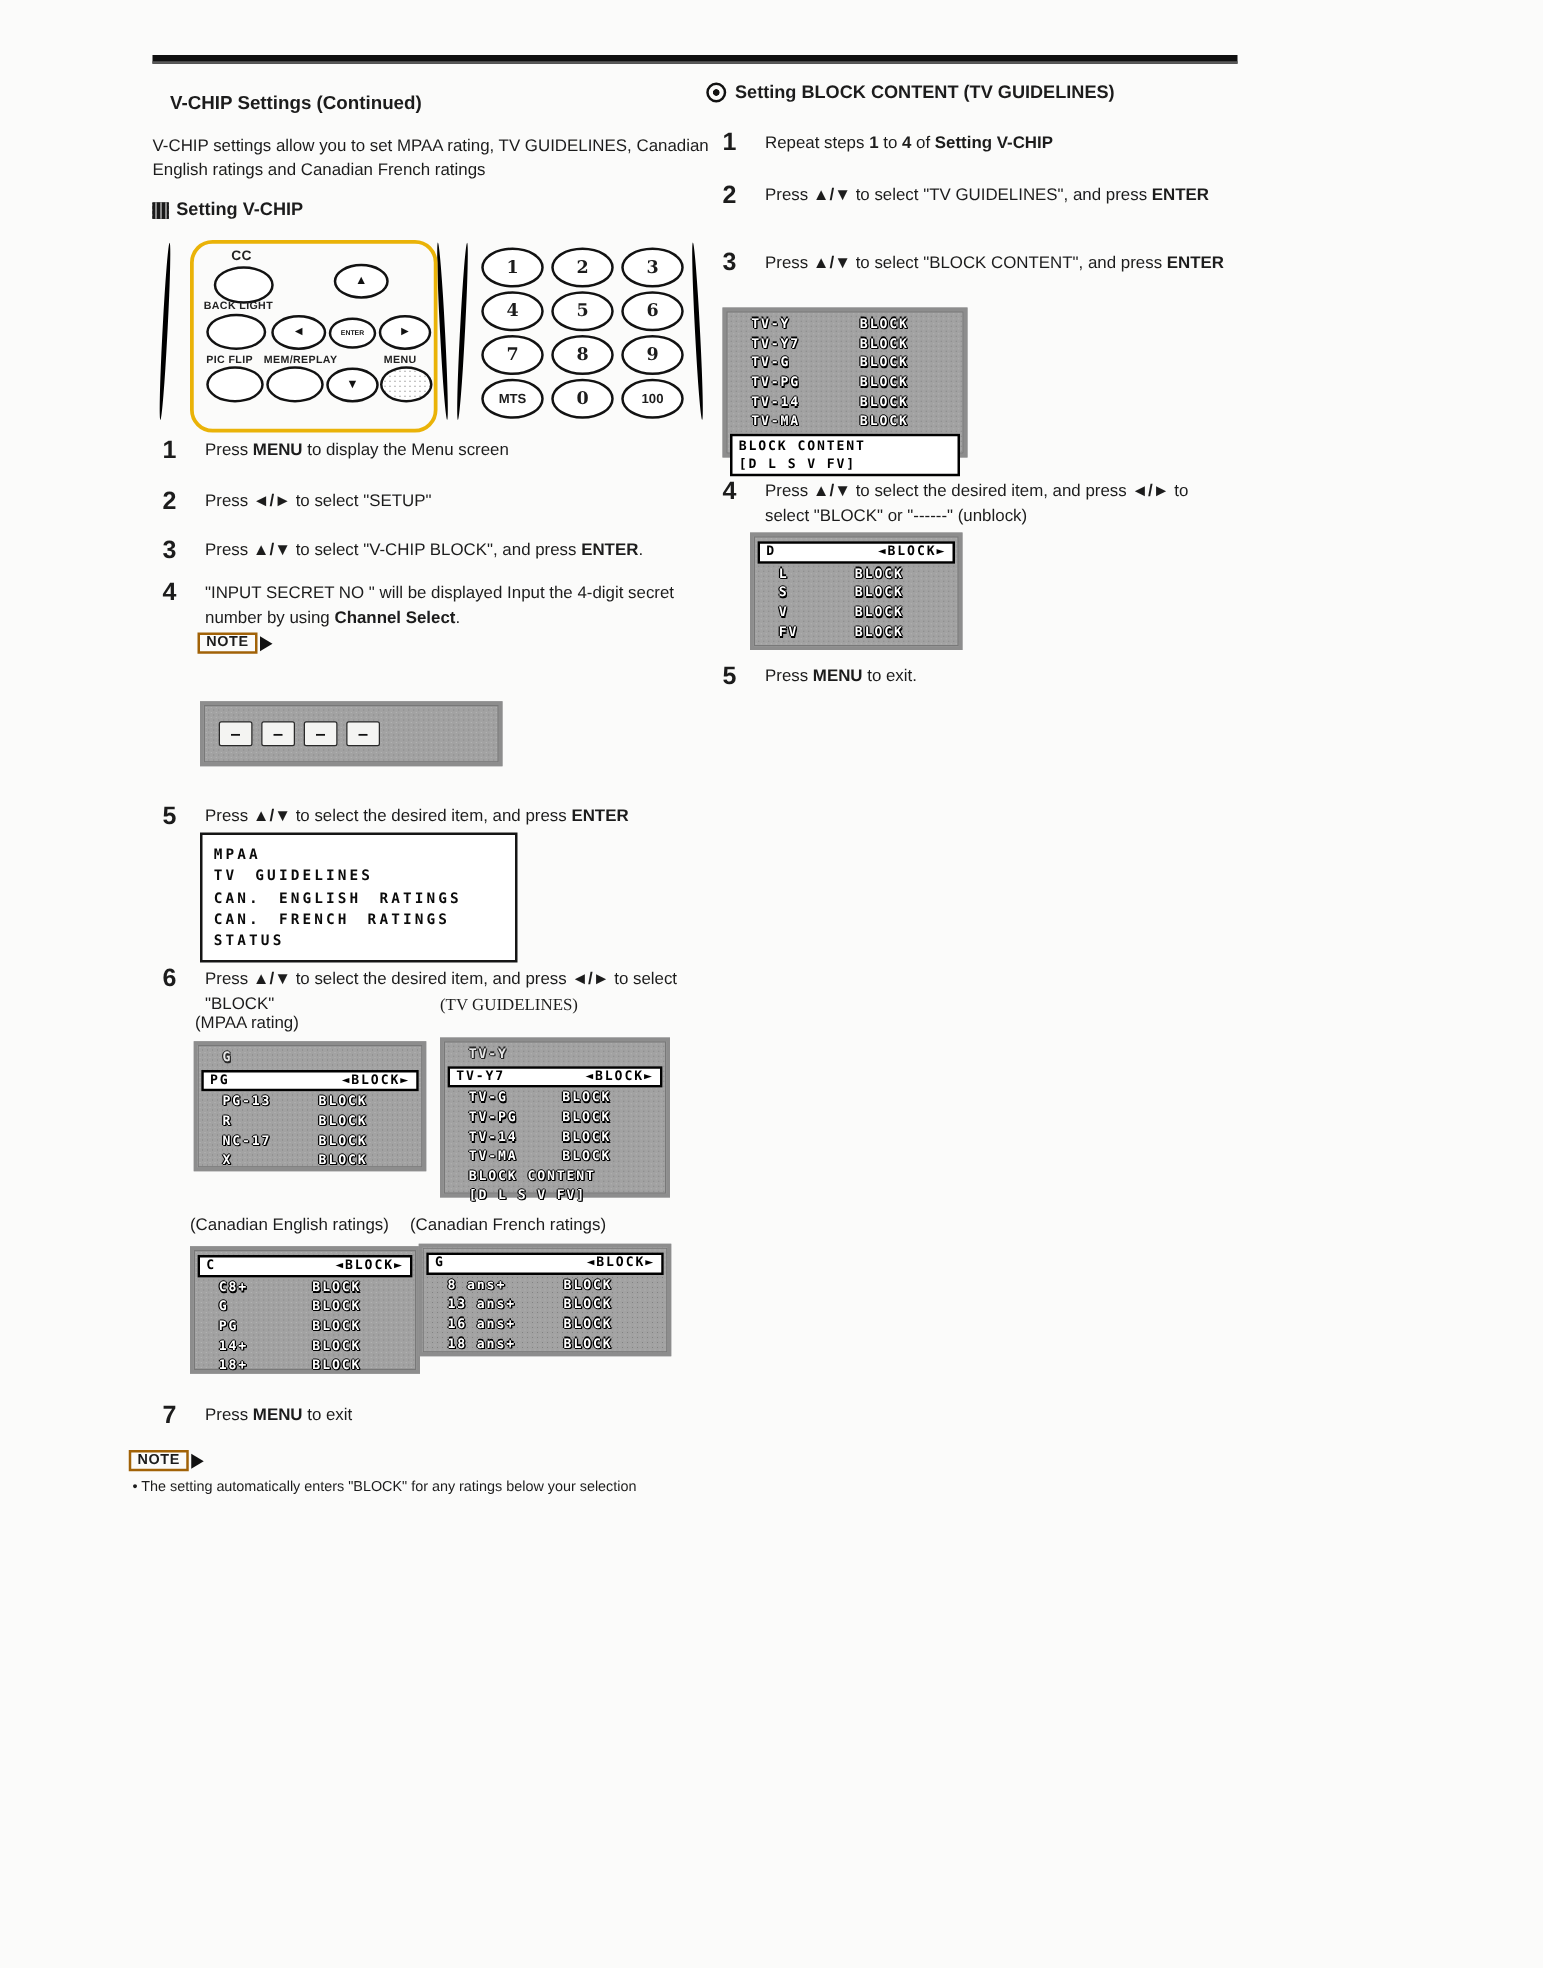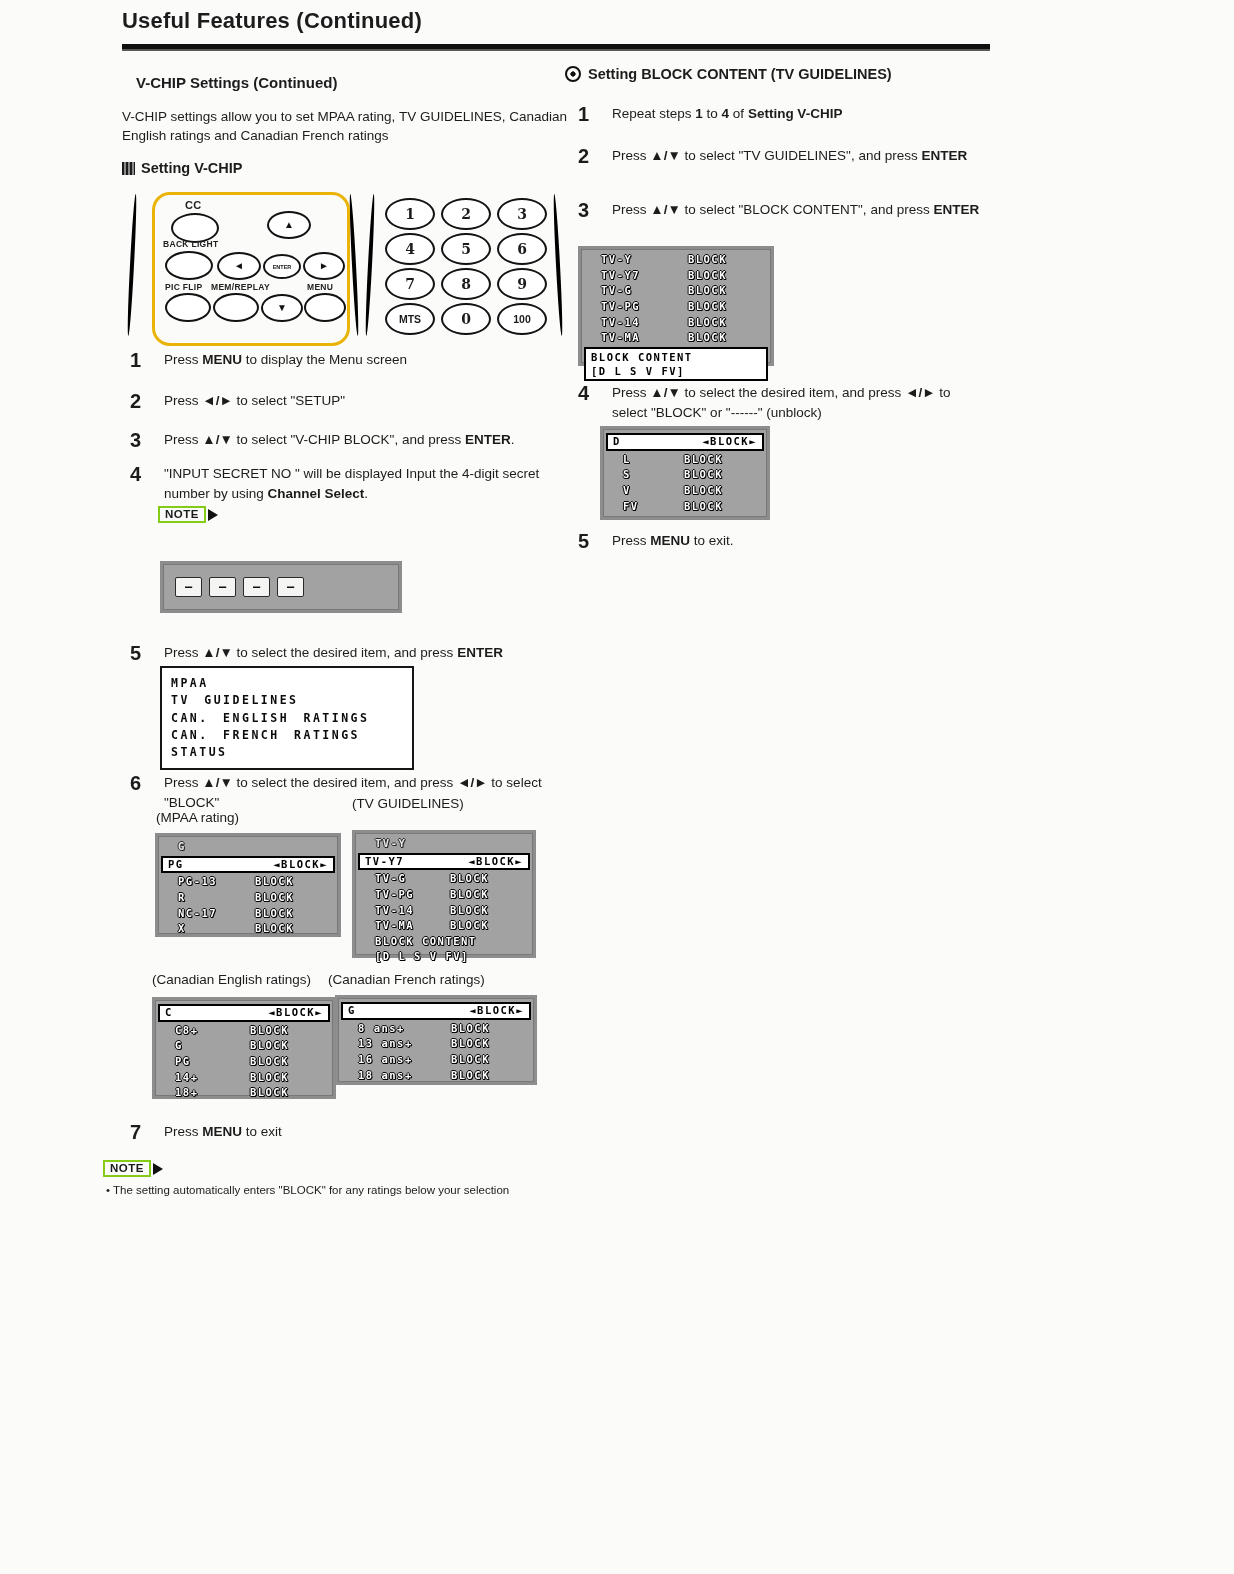--- a/index.html
+++ b/index.html
@@ -24,21 +24,21 @@
 
   
   .step{position:absolute;display:flex;}
   .step .n{font-size:20px;font-weight:bold;width:34px;flex:0 0 auto;line-height:1;}
   .step .t{font-size:13.5px;line-height:1.45;width:388px;}
   .step .t.rt{width:372px;}
   .b{font-weight:bold;}
 
   
   .note{position:absolute;display:flex;align-items:center;}
-  .note-box{border:2px solid #84cc16;padding:0 5px 1px 5px;font-weight:bold;font-size:11.5px;letter-spacing:.5px;}
+  .note-box{border:2px solid #a16207;padding:0 5px 1px 5px;font-weight:bold;font-size:11.5px;letter-spacing:.5px;}
   .note-arrow{width:0;height:0;border-left:10px solid #111;border-top:6px solid transparent;border-bottom:6px solid transparent;margin-left:2px;}
   .note-text{position:absolute;font-size:11.5px;line-height:1.4;}
 
   
   .screen{position:absolute;background-color:#a2a2a2;border:3px solid #8d8d8d;box-shadow:inset 0 0 0 1px #787878;
           background-image:radial-gradient(rgba(255,255,255,.22) 15%,transparent 16%),
                            radial-gradient(rgba(0,0,0,.20) 15%,transparent 16%);
           background-size:4px 4px;background-position:0 0,2px 2px;
           padding:3px 0;box-sizing:border-box;}
   .srow{display:flex;justify-content:space-between;align-items:center;
@@ -82,21 +82,20 @@
   .key{width:46px;height:28px;border:2.5px solid #121212;border-radius:50%;background:#fff;
        display:flex;align-items:center;justify-content:center;font-weight:bold;font-size:14px;
        font-family:"DejaVu Serif",serif;}
   .key.small{font-size:10.5px;font-family:"Liberation Sans",sans-serif;}
 </style>
 </head>
 <body>
 
 <div class="page">
 
-  <div class="hdr-title">Useful Features (Continued)</div>
   <div class="hdr-rule"></div>
 
   <div class="col-title">V-CHIP Settings (Continued)</div>
   <div class="intro">V-CHIP settings allow you to set MPAA rating, TV GUIDELINES, Canadian English ratings and Canadian French ratings</div>
 
   <div class="subhead">
     <span class="patsq"></span>
     <span>Setting V-CHIP</span>
   </div>
 
@@ -193,21 +192,21 @@
     <div>CAN. FRENCH RATINGS</div>
     <div>STATUS</div>
   </div>
 
   <div class="step" style="left:130px;top:773px;">
     <span class="n">6</span>
     <span class="t"><span>Press </span><span class="b">▲/▼</span><span> to select the desired item, and press </span><span class="b">◄/►</span><span> to select "BLOCK"</span></span>
   </div>
 
   <div class="caption" style="left:156px;top:810px;">(MPAA rating)</div>
-  <div class="caption" style="left:352px;top:796px;">(TV GUIDELINES)</div>
+  <div class="caption" style="left:352px;top:796px;font-family:Liberation Serif, serif;">(TV GUIDELINES)</div>
 
   <div class="screen" style="left:155px;top:833px;width:186px;height:104px;">
     <div class="srow ghost">
         <span class="l">G</span>
         <span class="v"></span>
       </div>
     <div class="srow sel">
         <span class="l">PG</span>
         <span class="v">◄BLOCK►</span>
       </div>

